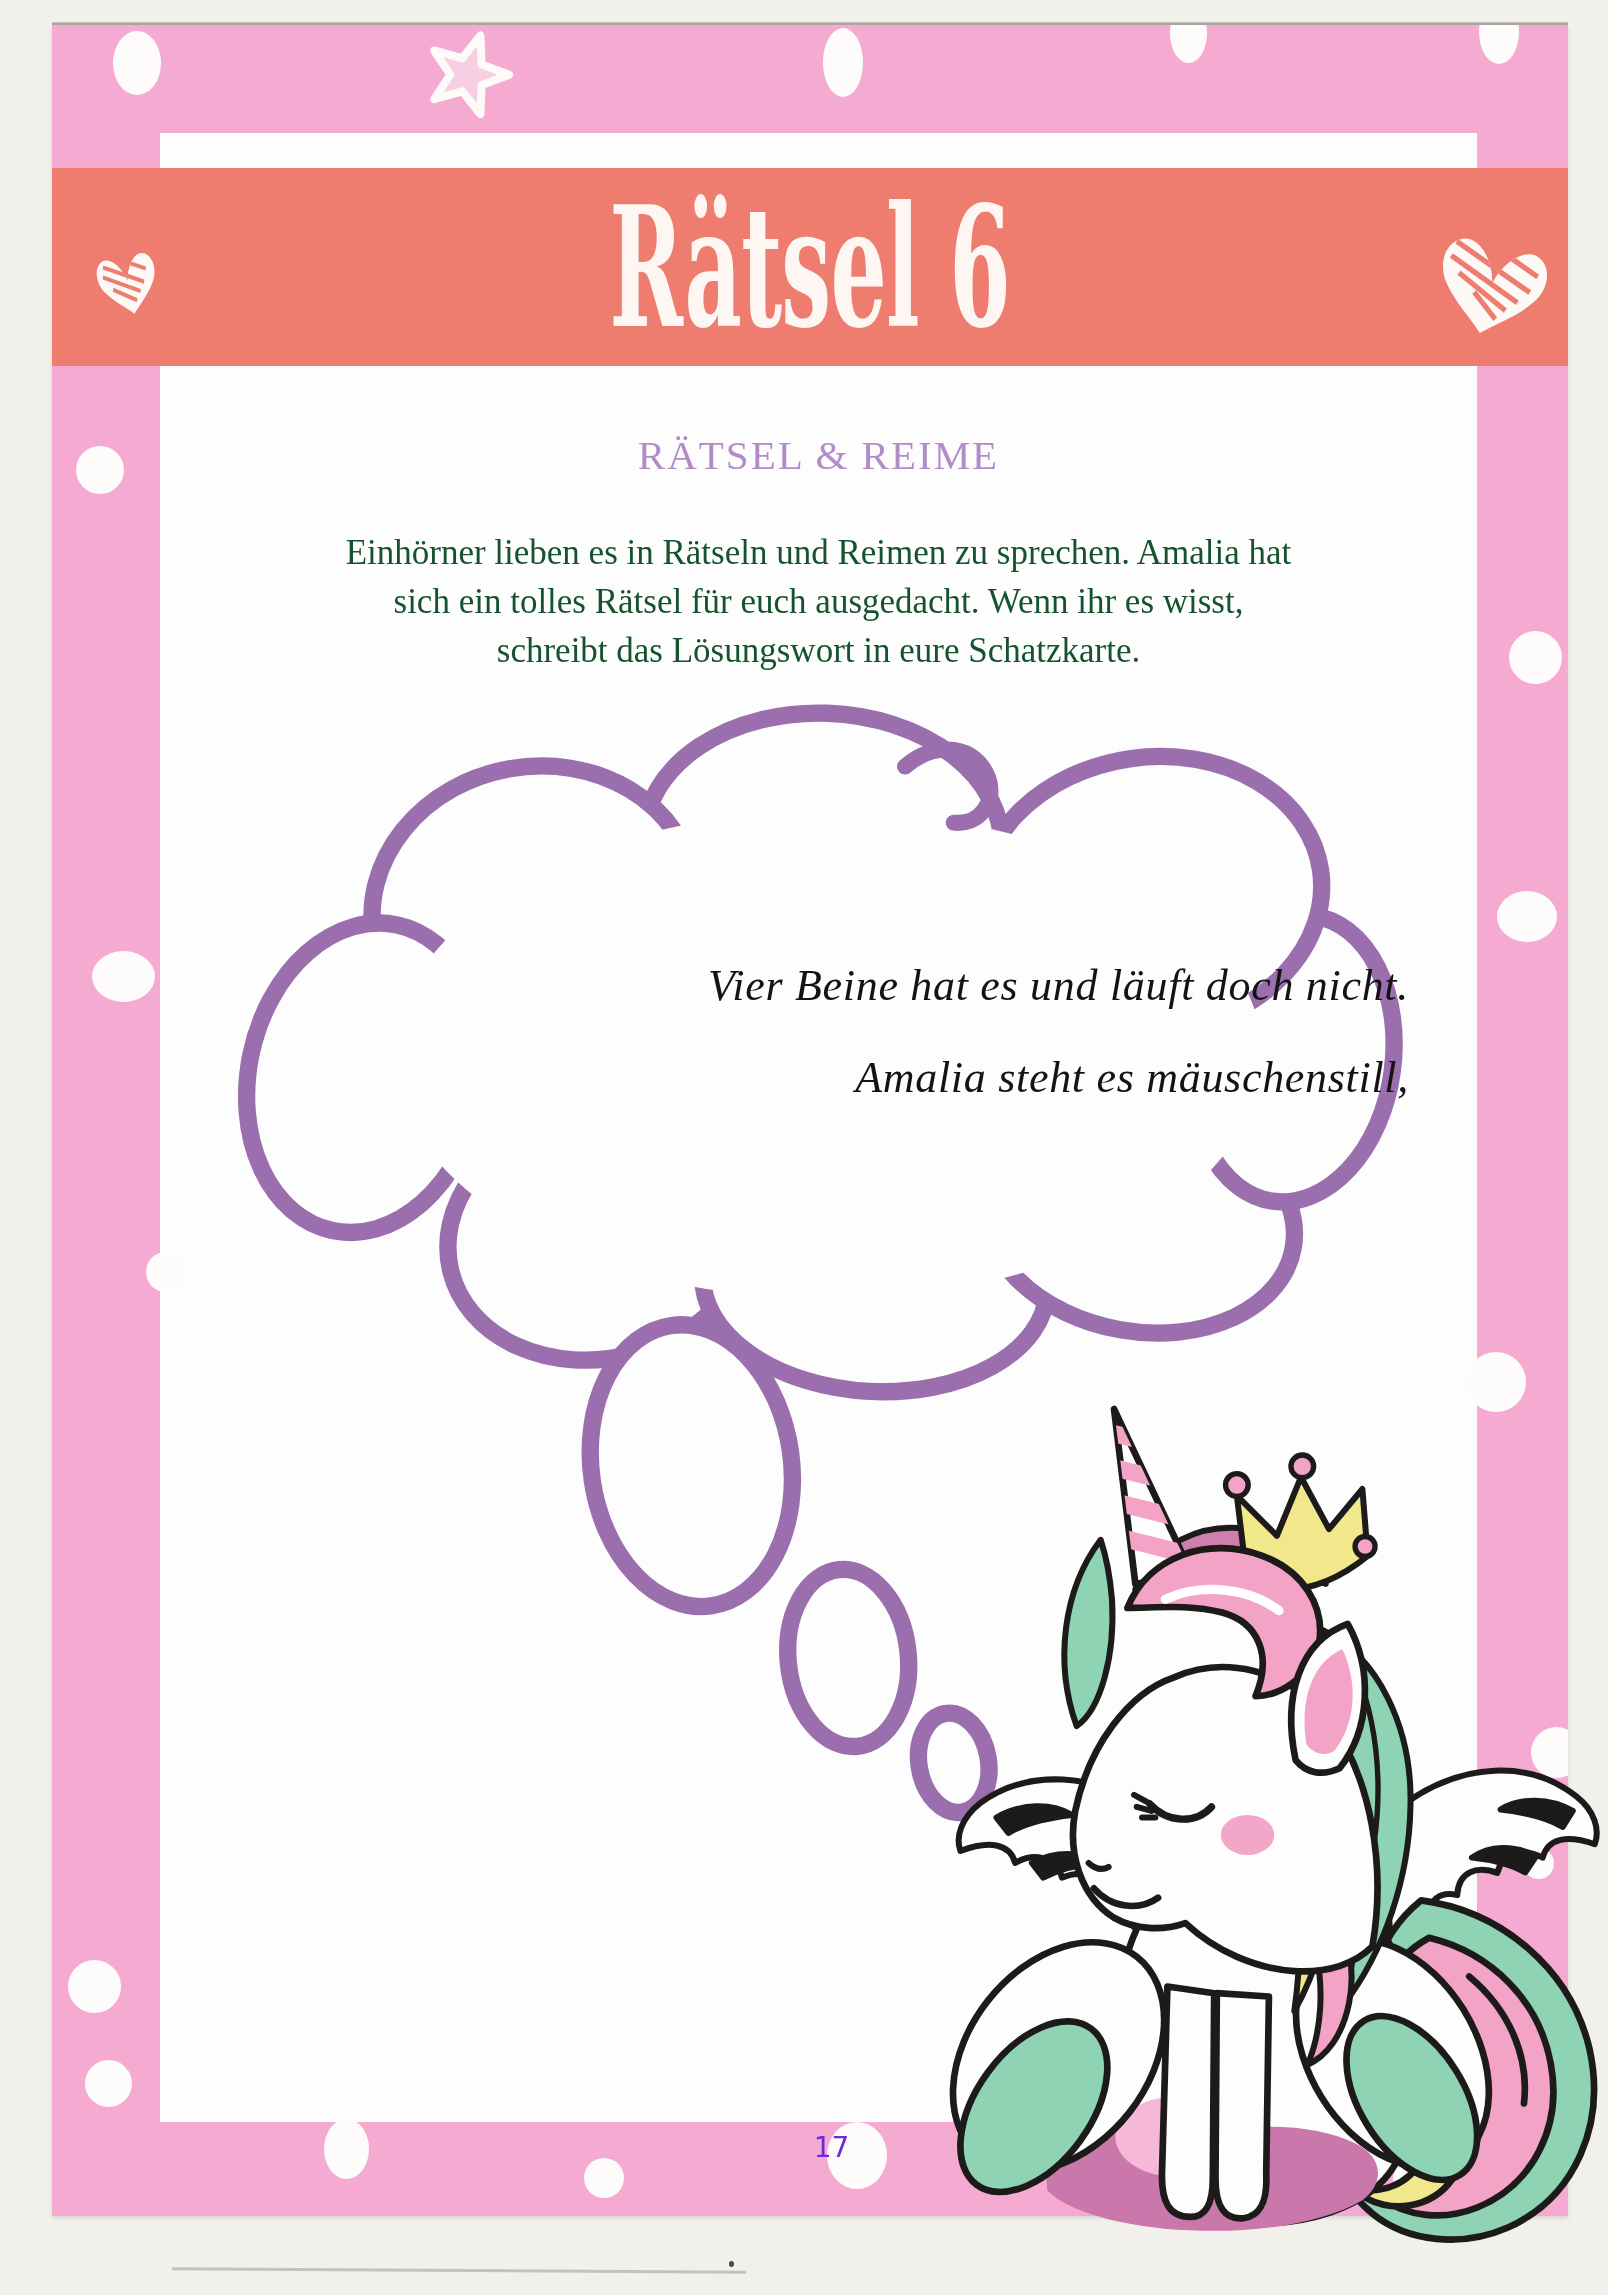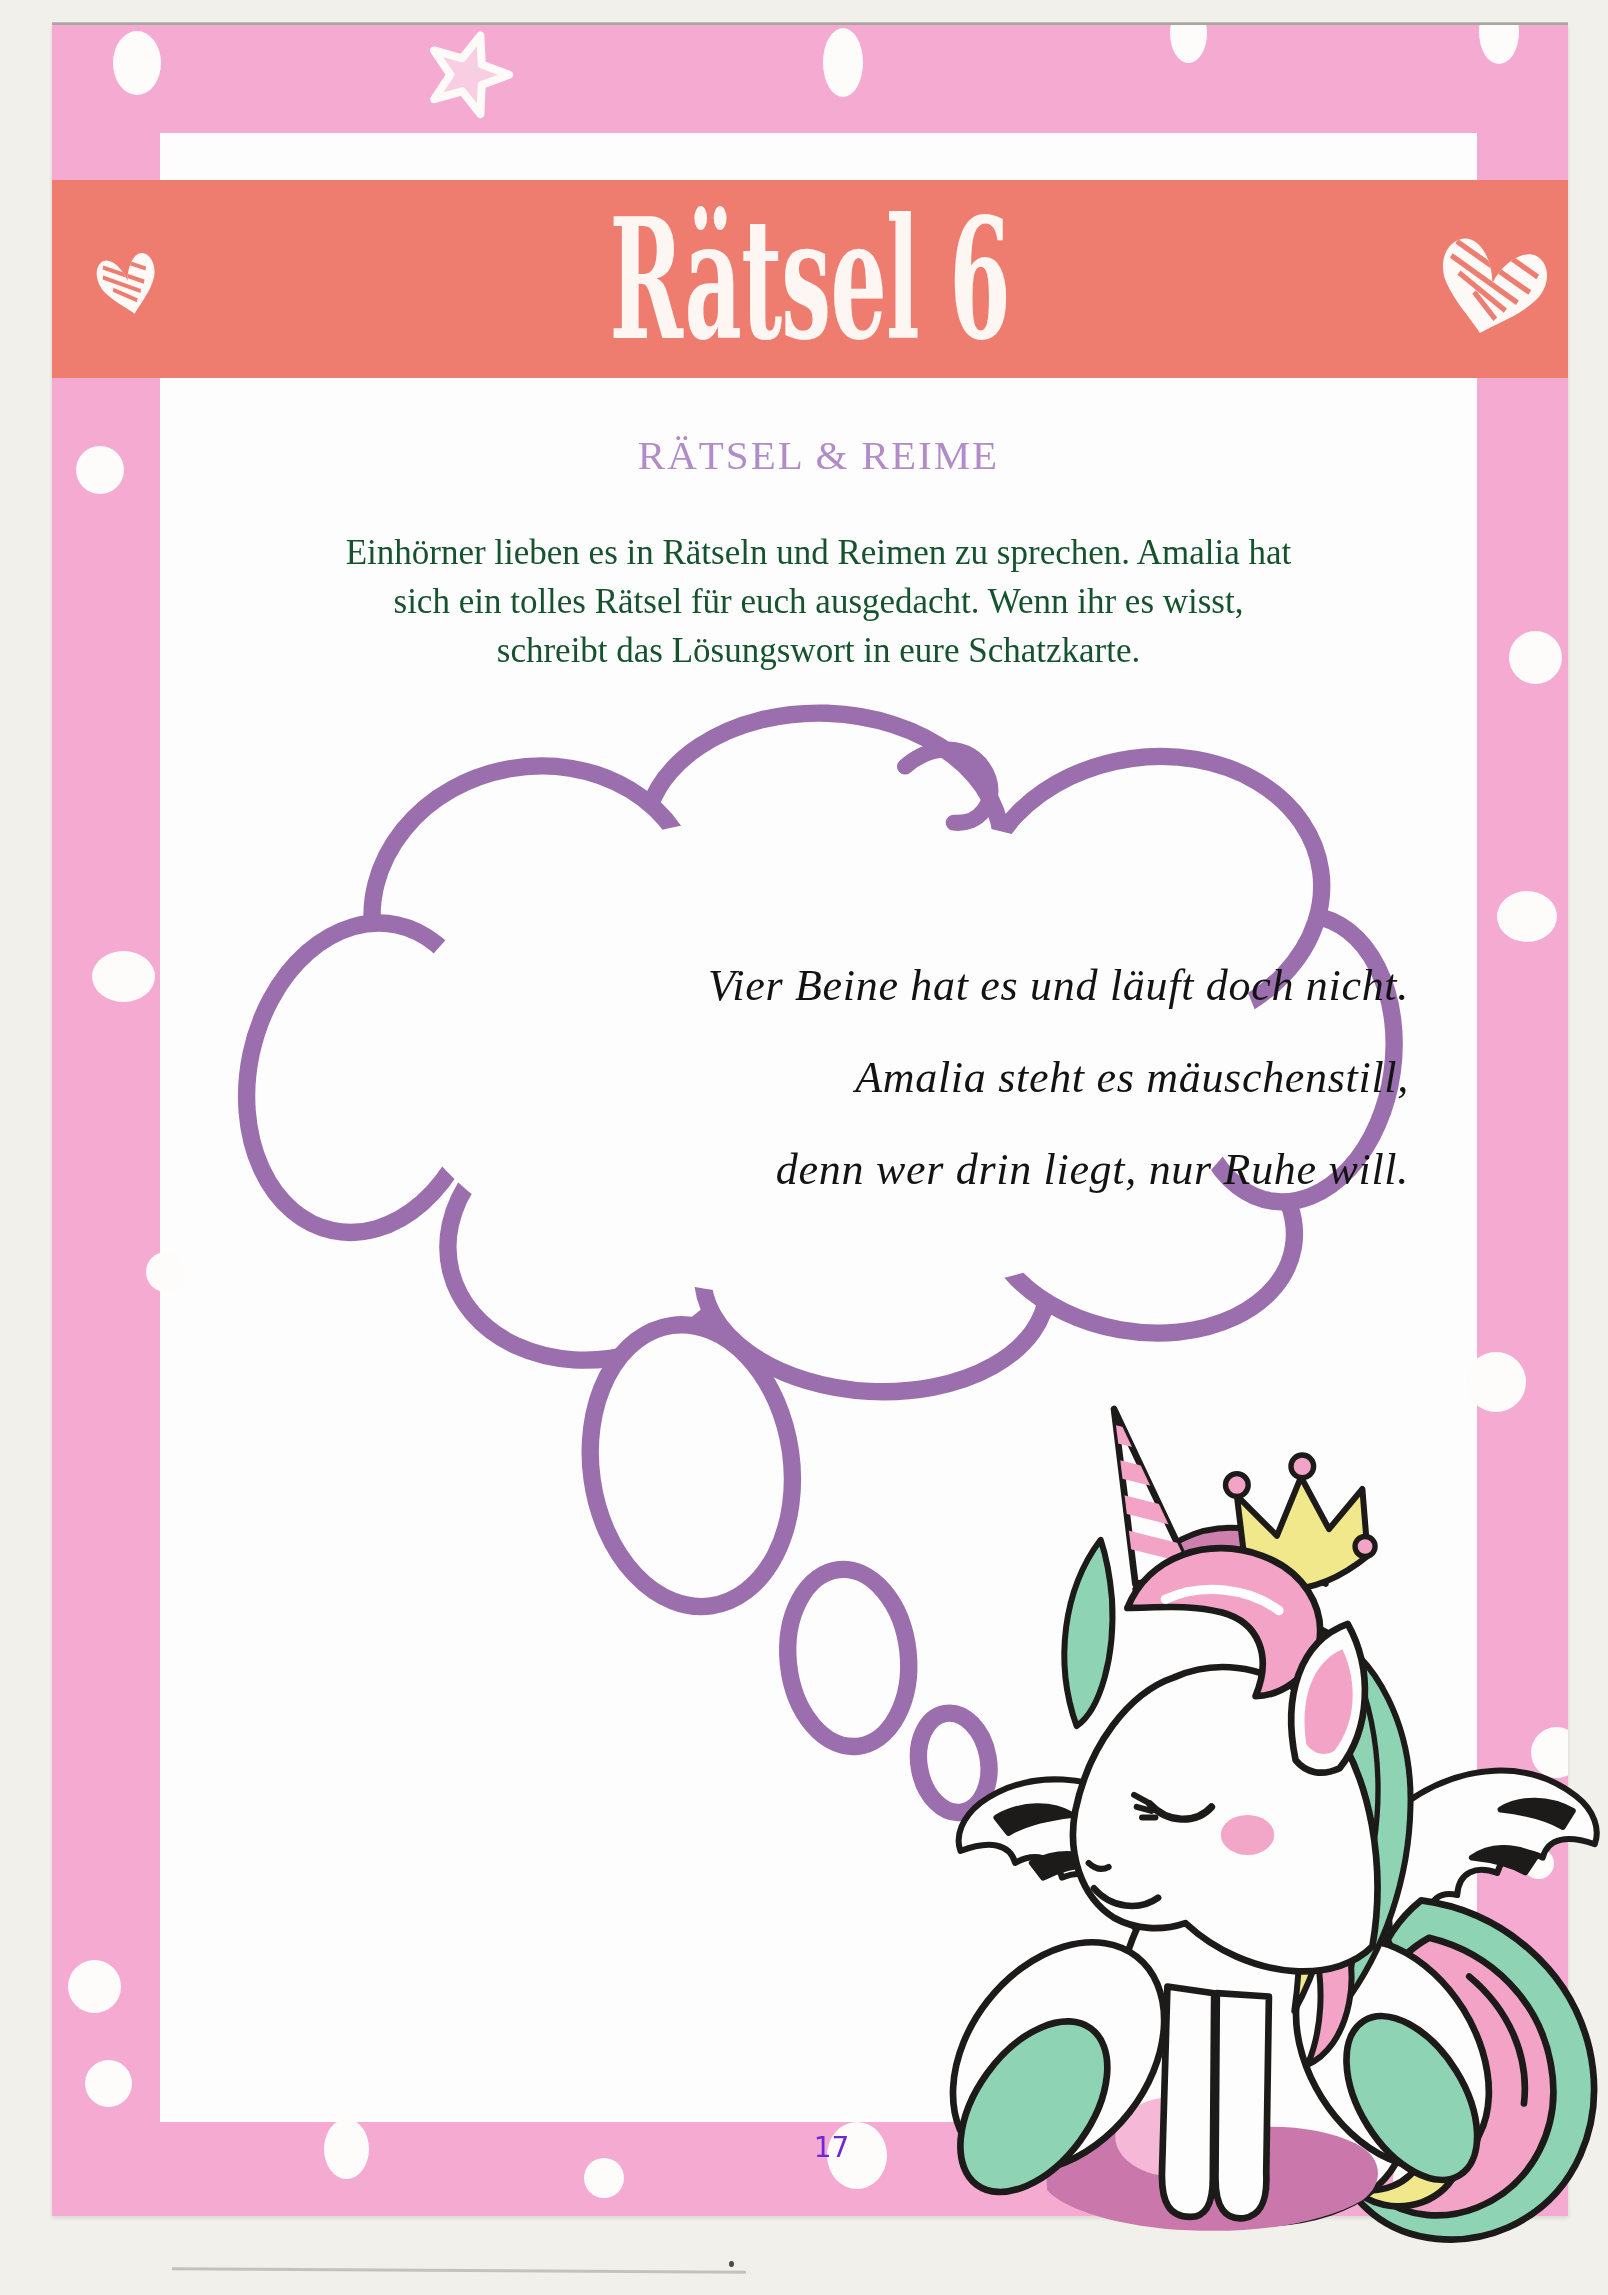--- a/index.html
+++ b/index.html
@@ -12,21 +12,21 @@
     position:absolute;left:52px;top:25px;width:1516px;height:2191px;
     background:#f5aad2;overflow:hidden;
     box-shadow:0 -2.7px 0 rgba(130,127,120,.65), 0 2px 4px rgba(0,0,0,.12);
   }
   .inner{
     position:absolute;left:108px;top:108px;width:1317px;height:1989px;
     background:#fefdfd;z-index:1;
   }
   .dot{position:absolute;background:#fdfcfb;border-radius:50%;z-index:2;}
   .band{
-    position:absolute;left:0;top:155px;width:1516px;height:198px;
+    position:absolute;left:0;top:143px;width:1516px;height:198px;
     background:#ee7d70;z-index:3;
     display:flex;align-items:center;justify-content:center;
   }
   .band-title{
     font-family:"DejaVu Serif", serif;font-weight:bold;
     font-size:167px;color:#fdf6f2;letter-spacing:-1.3px;
     display:inline-block;transform:scaleX(0.53);transform-origin:50% 54%;
     white-space:nowrap;
   }
   .svg-art{position:absolute;left:0;top:0;z-index:4;}
@@ -235,20 +235,19 @@
 
 <div class="textlayer intro">
   <div>Einhörner lieben es in Rätseln und Reimen zu sprechen. Amalia hat</div>
   <div>sich ein tolles Rätsel für euch ausgedacht. Wenn ihr es wisst,</div>
   <div>schreibt das Lösungswort in eure Schatzkarte.</div>
 </div>
 
 <div class="textlayer riddle">
   <div>Vier Beine hat es und läuft doch nicht.</div>
   <div>Amalia steht es mäuschenstill,</div>
-  <div>denn wer drin liegt, nur Ruhe will.</div>
 </div>
 
 <div class="page-number">17</div>
 
 <div class="artifact-line"></div>
 <div class="artifact-speck"></div>
 
 
 </body></html>

